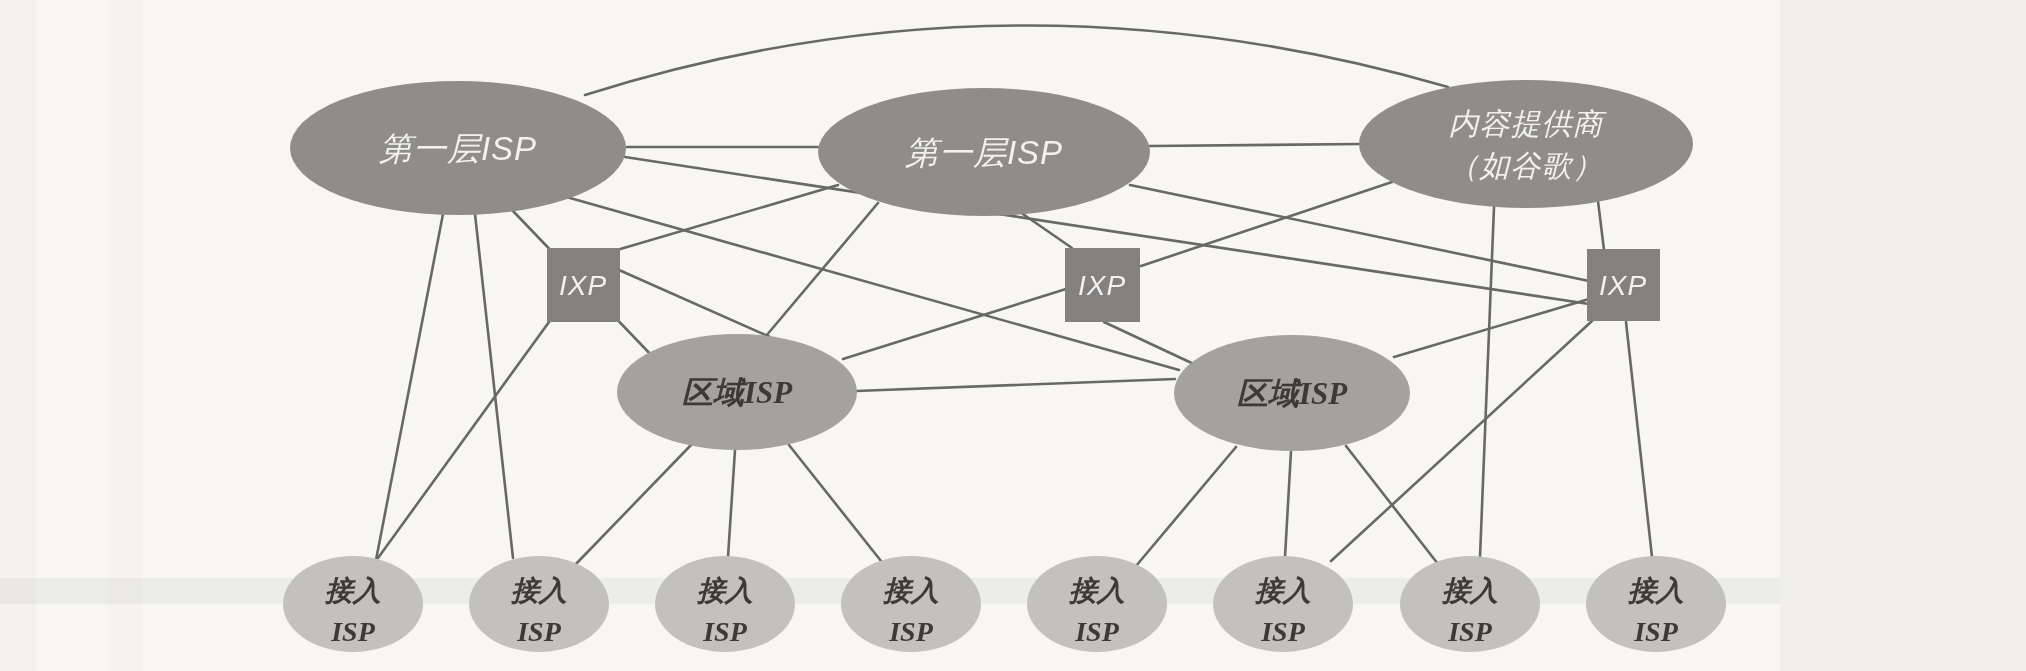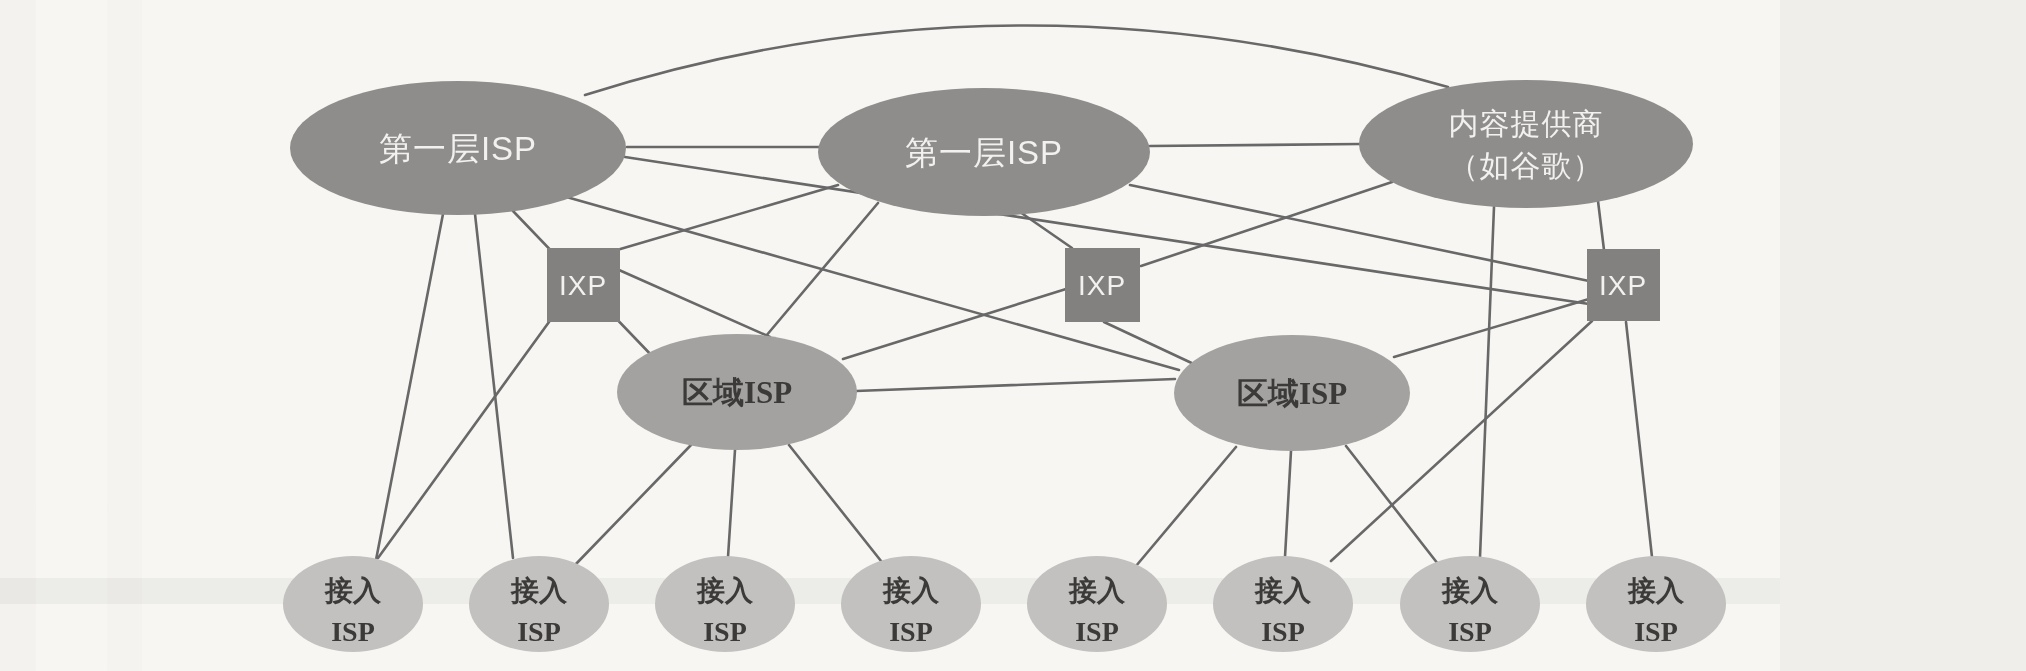--- a/index.html
+++ b/index.html
@@ -8,20 +8,21 @@
     font-family:"Liberation Sans", sans-serif;
   }
   .stage{
     position:relative;
     width:1780px;height:671px;
     background:
       linear-gradient(90deg, rgba(0,0,0,0.015) 0 2%, rgba(0,0,0,0) 2% 6%,
                       rgba(0,0,0,0.012) 6% 8%, rgba(0,0,0,0) 8%),
       #f7f6f3;
     overflow:hidden;
+    font-style:italic;
   }
   svg{display:block;width:2026px;height:671px;}
   .edge{
     stroke:var(--edge_color,#686868);
     stroke-width:2.6;
     fill:none;
     stroke-linecap:round;
   }
   .tier1{fill:var(--tier1_fill,#8e8d8b);}
   .content{fill:var(--content_fill,#8e8d8b);}

